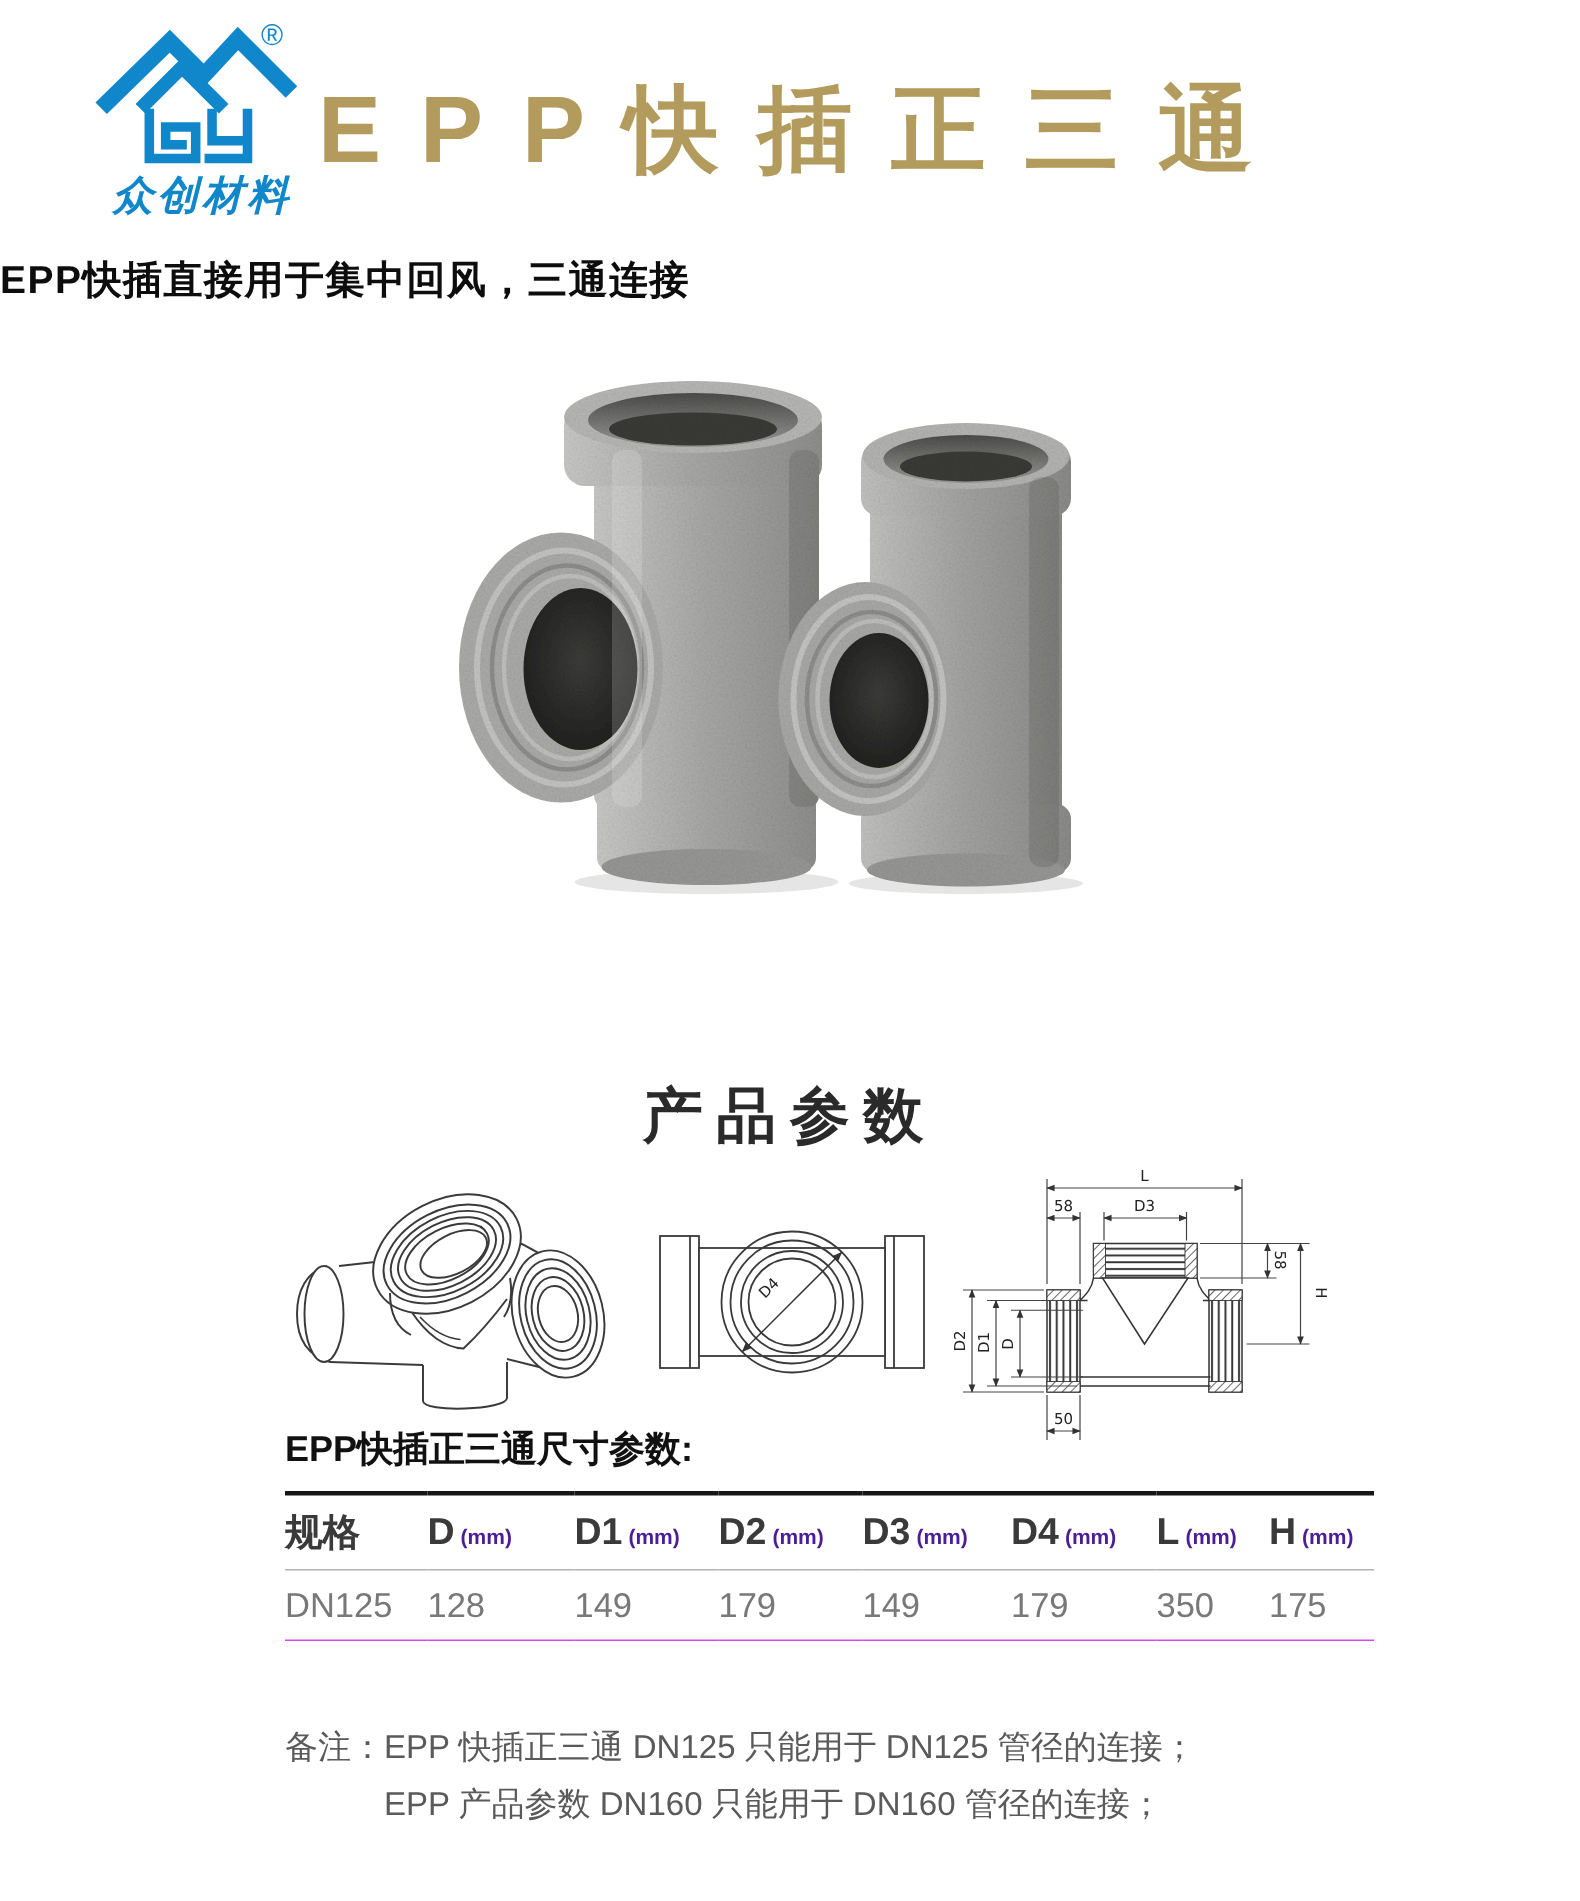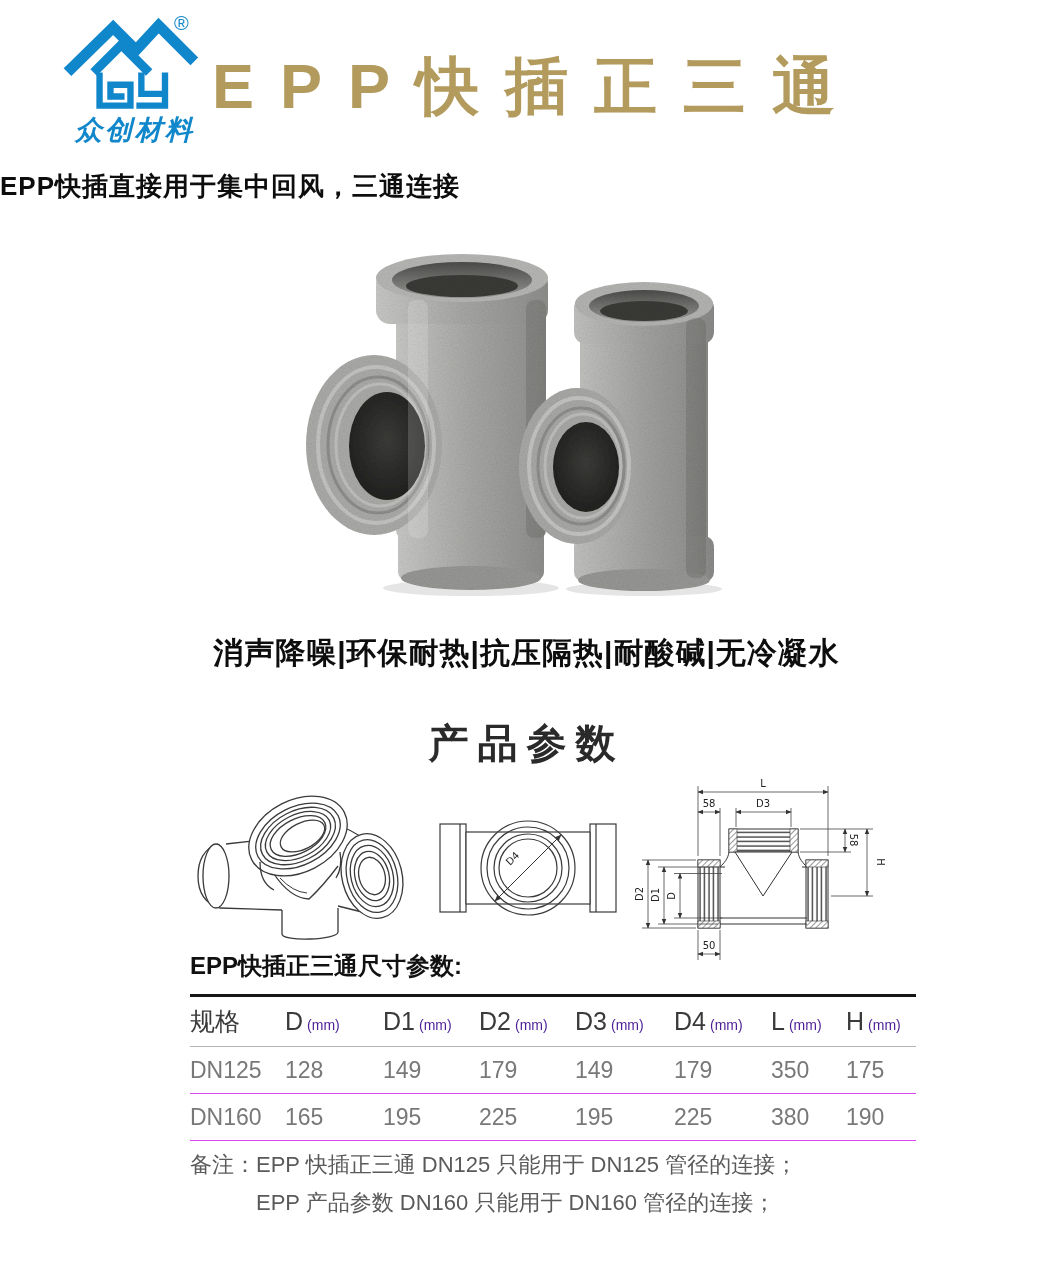--- a/index.html
+++ b/index.html
@@ -36,21 +36,21 @@
   .drawings text{font-family:"DejaVu Sans","Liberation Sans",sans-serif;font-size:10px;fill:#222;}
 
   
   .table-title{position:absolute;left:190px;top:950px;font-size:24px;font-weight:bold;color:#111;}
   .spec-table{position:absolute;left:190px;top:994px;width:726px;border-collapse:collapse;
               table-layout:fixed;}
   .spec-table col.c0{width:95px}.spec-table col.c1{width:98px}.spec-table col.c2{width:96px}
   .spec-table col.c3{width:96px}.spec-table col.c4{width:99px}.spec-table col.c5{width:97px}
   .spec-table col.c6{width:75px}.spec-table col.c7{width:70px}
   .spec-table thead tr{border-top:3px solid #161616;border-bottom:1px solid #b4b4b4;}
-  .spec-table th{height:49px;text-align:left;font-weight:normal;vertical-align:middle;padding:0;}
+  .spec-table th{height:49px;text-align:left;font-weight:bold;vertical-align:middle;padding:0;}
   .h-label{font-size:25px;color:#3a3a3a;}
   .h-unit{font-size:14px;color:#4c1d95;margin-left:4px;}
   .spec-table tbody tr{border-bottom:1px solid #d946ef;}
   .spec-table td{height:46px;font-size:23px;color:#787878;vertical-align:middle;padding:0;}
 
   
   .notes{position:absolute;left:190px;top:1146px;font-size:22px;color:#5a5a5a;line-height:38px;}
   .note-indent{padding-left:66px;}
 </style>
 </head>
@@ -136,21 +136,20 @@
       <ellipse cx="364" cy="340" rx="66" ry="11" fill="#979795"></ellipse>
       <ellipse cx="297" cy="226" rx="58" ry="78" fill="#a9a9a7"></ellipse>
       <ellipse cx="299" cy="226" rx="50" ry="68" fill="none" stroke="#c4c4c2" stroke-width="4"></ellipse>
       <ellipse cx="301" cy="226" rx="43" ry="58" fill="none" stroke="#8e8e8c" stroke-width="3"></ellipse>
       <ellipse cx="303" cy="226" rx="38" ry="52" fill="none" stroke="#bfbfbd" stroke-width="3"></ellipse>
       <ellipse cx="306" cy="227" rx="33" ry="45" fill="url(#gHole)"></ellipse>
       <rect x="406" y="78" width="20" height="260" rx="8" fill="rgba(0,0,0,0.10)"></rect>
     </g>
   </svg>
 
-  <div class="features">消声降噪|环保耐热|抗压隔热|耐酸碱|无冷凝水</div>
 
   <div class="section-title">产品参数</div>
 
   <div class="drawings">
 
     <svg class="draw-iso" width="230" height="170" viewBox="0 0 230 170">
       <g stroke="#3a3a3a" stroke-width="1.3" fill="#fff">
         <path d="M28,58 C14,62 8,75 8,90 C8,108 16,118 30,122" fill="none"></path>
         <ellipse cx="26" cy="90" rx="13" ry="32"></ellipse>
         <path d="M30,122 L92,124" fill="none"></path>
@@ -294,30 +293,20 @@
       <tr>
         <td>DN125</td>
         <td>128</td>
         <td>149</td>
         <td>179</td>
         <td>149</td>
         <td>179</td>
         <td>350</td>
         <td>175</td>
       </tr>
-      <tr>
-        <td>DN160</td>
-        <td>165</td>
-        <td>195</td>
-        <td>225</td>
-        <td>195</td>
-        <td>225</td>
-        <td>380</td>
-        <td>190</td>
-      </tr>
     </tbody>
   </table>
 
   <div class="notes">
     <div class="note-line">
       <span>备注：</span><span>EPP 快插正三通 DN125 只能用于 DN125 管径的连接；</span>
     </div>
     <div class="note-line note-indent">
       <span>EPP 产品参数 DN160 只能用于 DN160 管径的连接；</span>
     </div>

